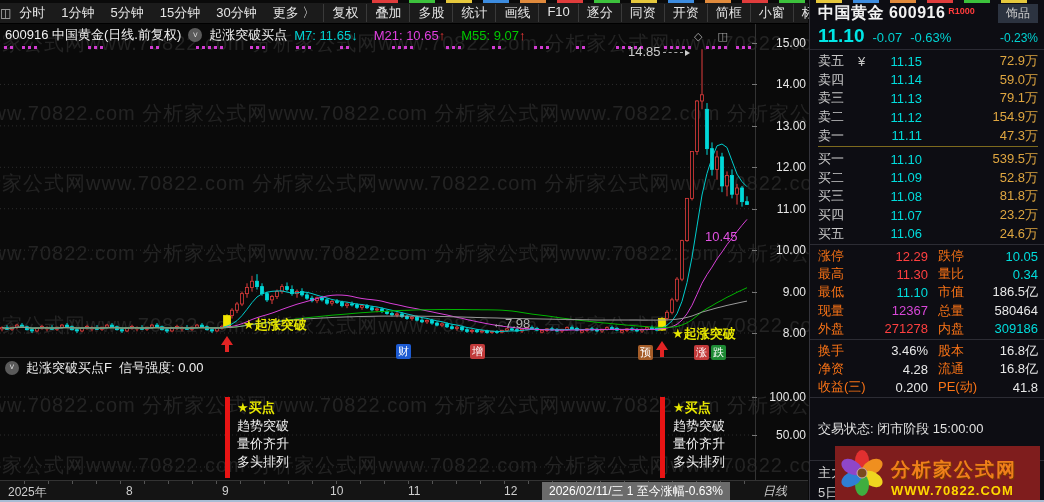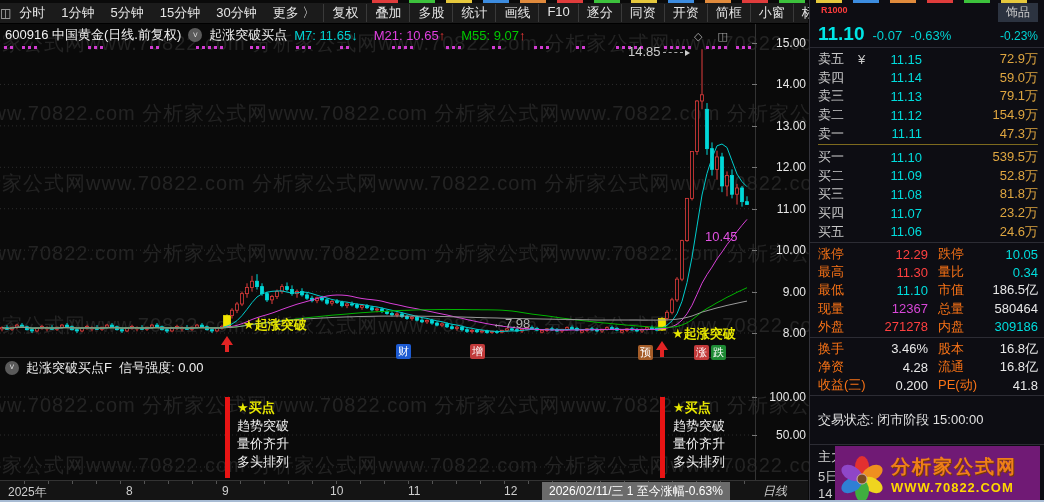--- a/index.html
+++ b/index.html
@@ -56,29 +56,29 @@
   .b-price{width:52px;text-align:right;color:#00dcdc;}
   .b-vol{flex:1;text-align:right;color:#dfa640;}
   .sep{height:1px;background:#2c2c34;margin:1px 0;}
   .sep-gold{height:1px;background:#7d6a1e;margin:1px 6px 1px 8px;}
   .inf{padding:1px 6px 0 8px;}
   .i-row{display:flex;height:18.2px;align-items:center;}
   .i-cell{display:flex;width:50%;align-items:center;}
   .i-l{color:#f97316;}
   .i-v{flex:1;text-align:right;}
   .i-cell+.i-cell{padding-left:10px;}
-  .status{padding:14px 8px;color:#e0e0e0;}
+  .status{padding:21px 8px;color:#e0e0e0;}
   .flow{display:flex;align-items:center;padding:2px 8px;color:#d8d8d8;}
   .flow .ic{color:#999;margin-left:4px;font-size:12px;}
   .flow .mini{color:#00d2d2;margin-left:26px;font-size:10px;}
   .flow .val{margin-left:auto;color:#00d2d2;}
   .flow .pct{margin-left:10px;color:#00d2d2;}
   .partials{padding:0 8px;color:#cfcfcf;line-height:17px;}
   
-  .wm-logo{position:absolute;left:835px;top:446px;width:205px;height:54px;background:#701a75;display:flex;align-items:flex-start;z-index:8;padding:8px 4px;}
+  .wm-logo{position:absolute;left:835px;top:446px;width:205px;height:54px;background:#7f1d1d;display:flex;align-items:flex-end;z-index:8;padding:2px 4px;}
   .wm-logo-txt{display:flex;flex-direction:column;margin-left:6px;}
   .wm-logo-name{color:#ef7f1a;font-size:19px;font-weight:bold;letter-spacing:2px;text-shadow:1px 1px 0 #7a3c00;}
   .wm-logo-site{color:#ffd700;font-size:13px;font-weight:bold;letter-spacing:1px;}
   .chart-icons{position:absolute;top:30px;left:694px;z-index:4;color:#aaa;font-size:11px;letter-spacing:6px;}
   svg{display:block;}
 </style>
 </head>
 <body>
 
 <div class="app">
@@ -640,20 +640,21 @@
         <div style="position: absolute; left: 720px; top: 0px; width: 1px; height: 3px; background: rgb(85, 85, 85);"></div>
         <div style="position: absolute; left: 744px; top: 0px; width: 1px; height: 3px; background: rgb(85, 85, 85);"></div>
       </div>
     <div class="date-box">2026/02/11/三 1 至今涨幅-0.63%</div>
   </div>
   <div class="period" style="top:483px;z-index:6">日线</div>
 
   <div class="panel">
     <div class="p-head">
       <div class="p-row1">
+        <span class="p-name">中国黄金 600916</span>
         <span class="p-tag">R1000</span>
         <span class="p-sector">饰品</span>
       </div>
       <div class="p-row2">
         <span class="p-price">11.10</span>
         <span class="p-chg">-0.07</span>
         <span class="p-chg">-0.63%</span>
         <span class="p-spct">-0.23%</span>
       </div>
     </div>

